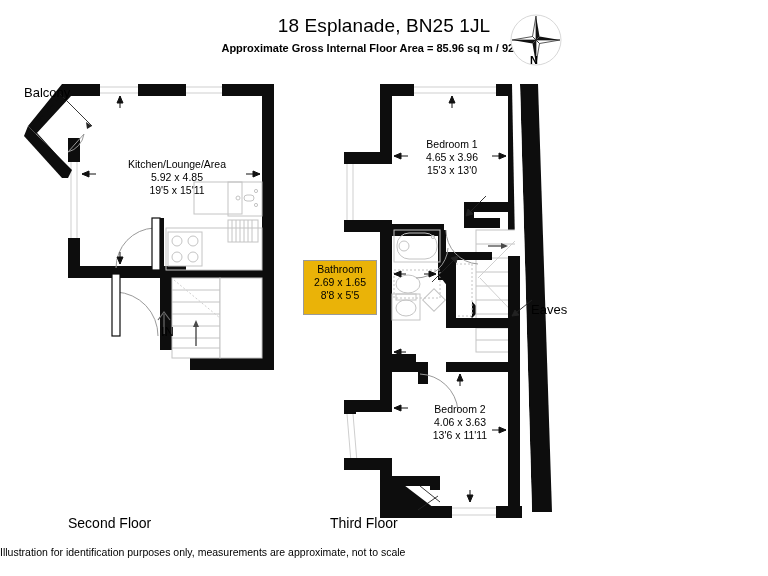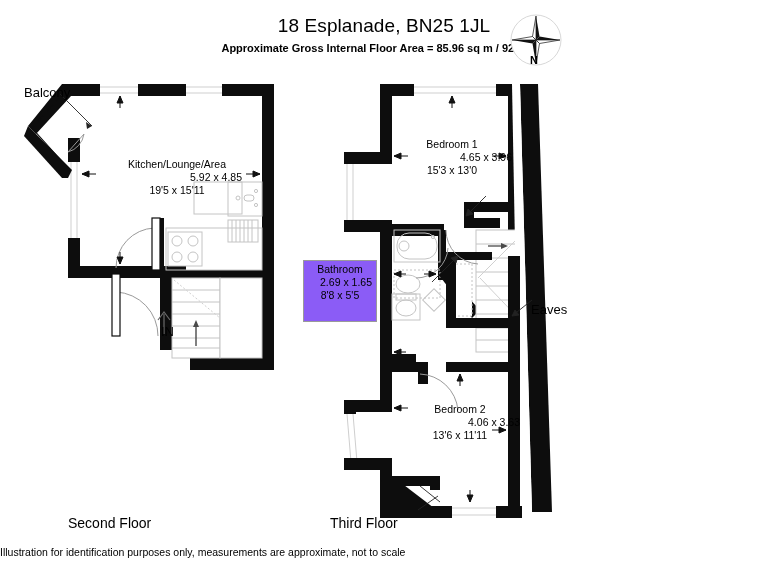--- a/index.html
+++ b/index.html
@@ -91,32 +91,32 @@
 
   
   .room-label {
     position: absolute;
     text-align: center;
     font-size: 10.5px;
     line-height: 13px;
     white-space: nowrap;
   }
   .room-label .rl-name { display: block; }
-  .room-label .rl-m    { display: block; text-align: right; }
+  .room-label .rl-m    { display: block; }
   .room-label .rl-ft   { display: block; }
 
   #label-kitchen { left: 112px; top: 158px; width: 130px; }
   #label-bed1    { left: 392px; top: 138px; width: 120px; }
   #label-bed2    { left: 400px; top: 403px; width: 120px; }
 
   
   .room-label.boxed {
     border: 1px solid #9a9a9a;
-    background: #8b5cf6;
-    padding: 2px 4px 19px 4px;
+    background: #eab308;
+    padding: 2px 4px 12px 4px;
     box-sizing: border-box;
   }
   #label-bathroom { left: 303px; top: 260px; width: 74px; }
 
   
   .annot {
     position: absolute;
     font-size: 13px;
     line-height: 13px;
     white-space: nowrap;

